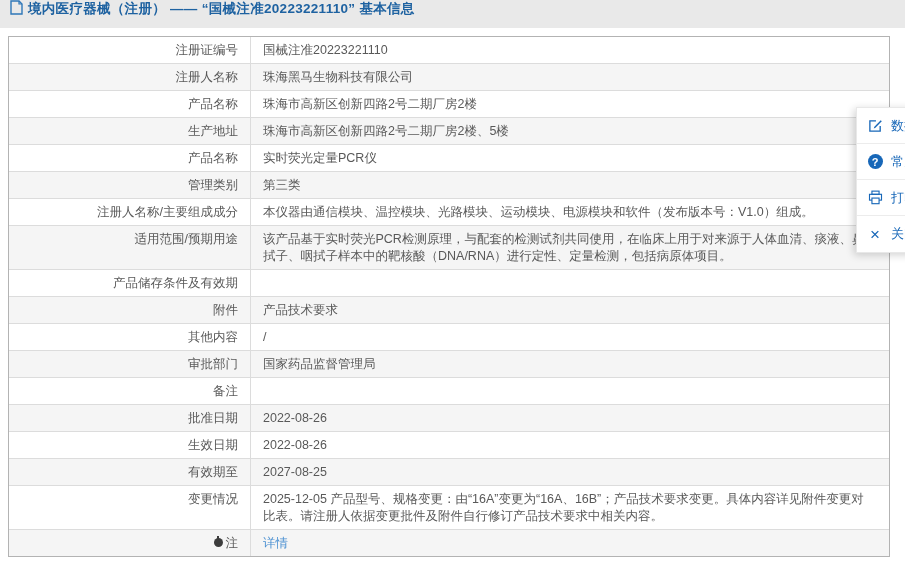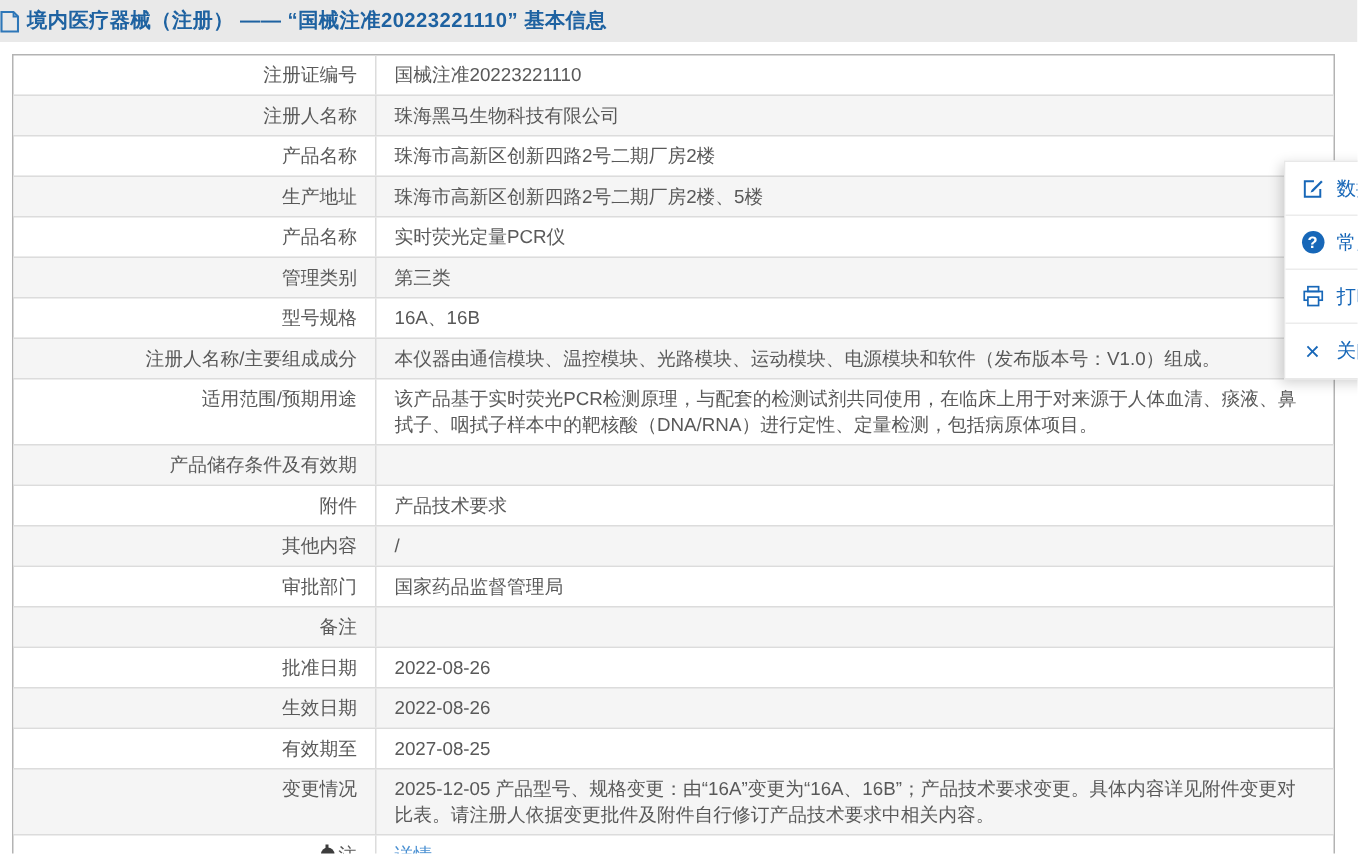--- a/index.html
+++ b/index.html
@@ -1,21 +1,21 @@
 <!DOCTYPE html>
 <html><head>
 <meta charset="utf-8">
 <style>
   * { margin:0; padding:0; box-sizing:border-box; }
   html,body { width:905px; height:569px; overflow:hidden; background:#fff;
     font-family:"Liberation Sans","DejaVu Sans",sans-serif; }
   body { position:relative; }
 
   
-  .header-bar { width:100%; height:28px; background:#e9e9e9; display:flex; align-items:center; }
+  .header-bar { width:100%; height:28px; background:#e9e9e9; display:flex; padding-left:10px; }
   .doc-icon { width:13px; height:15px; margin-right:5px; flex:0 0 auto; }
   .page-title { font-size:13.5px; font-weight:bold; color:#1e62a1; letter-spacing:.3px; }
 
   
   .info-table { position:absolute; left:8px; top:36px; width:882px; border:1px solid #b3b3b3; background:#fff; }
   .trow { display:flex; border-top:1px solid #dcdcdc; min-height:25px; }
   .trow:first-child { border-top:none; }
   .trow:nth-child(even) { background:#f5f5f5; }
   .tlabel { width:242px; flex:0 0 242px; text-align:center; padding:5px 12px 4px 6px;
     color:#595959; font-size:12.5px; line-height:17px; border-right:1px solid #dcdcdc;
@@ -65,24 +65,20 @@
       <div class="tlabel">生产地址</div>
       <div class="tvalue">珠海市高新区创新四路2号二期厂房2楼、5楼</div>
     </div>
     <div class="trow">
       <div class="tlabel">产品名称</div>
       <div class="tvalue">实时荧光定量PCR仪</div>
     </div>
     <div class="trow">
       <div class="tlabel">管理类别</div>
       <div class="tvalue">第三类</div>
-    </div>
-    <div class="trow">
-      <div class="tlabel">型号规格</div>
-      <div class="tvalue">16A、16B</div>
     </div>
     <div class="trow">
       <div class="tlabel">注册人名称/主要组成成分</div>
       <div class="tvalue">本仪器由通信模块、温控模块、光路模块、运动模块、电源模块和软件（发布版本号：V1.0）组成。</div>
     </div>
     <div class="trow">
       <div class="tlabel">适用范围/预期用途</div>
       <div class="tvalue">该产品基于实时荧光PCR检测原理，与配套的检测试剂共同使用，在临床上用于对来源于人体血清、痰液、鼻拭子、咽拭子样本中的靶核酸（DNA/RNA）进行定性、定量检测，包括病原体项目。</div>
     </div>
     <div class="trow">

